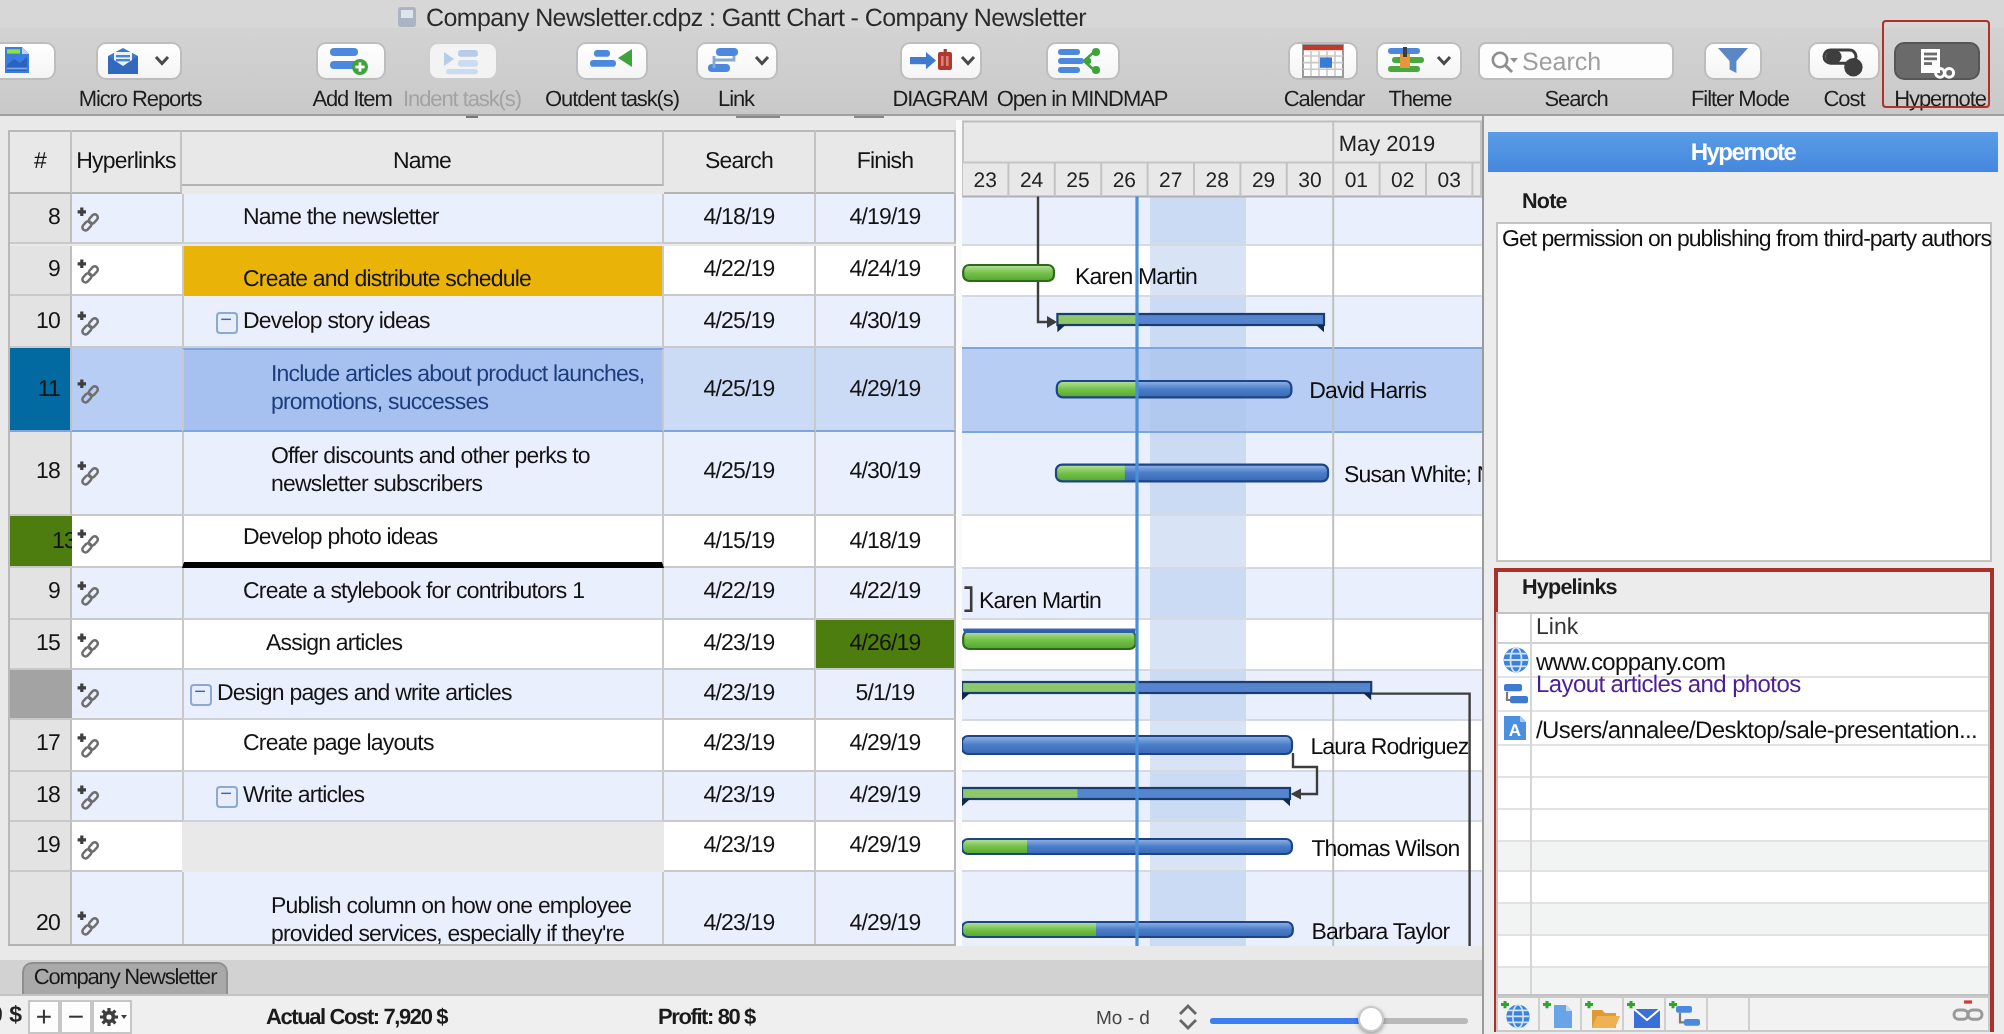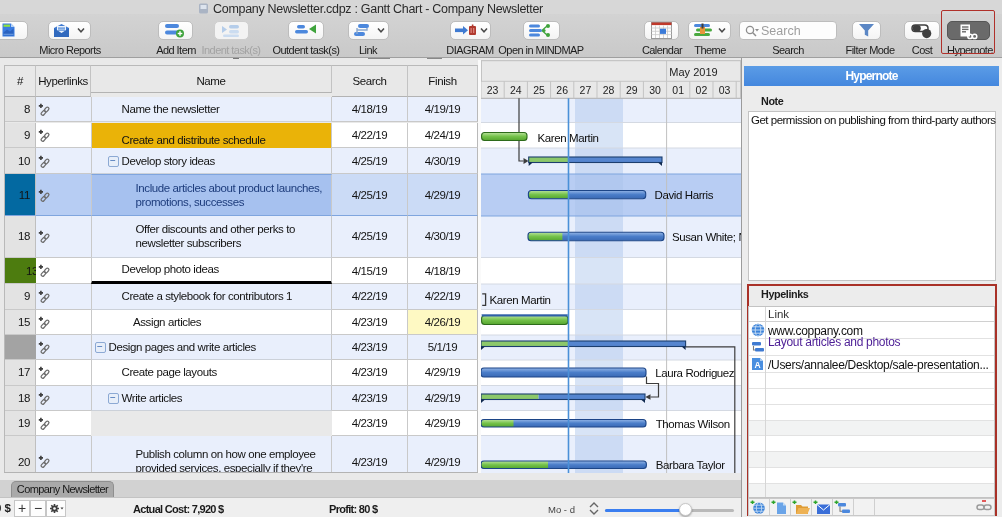--- a/index.html
+++ b/index.html
@@ -294,21 +294,21 @@
         <path d="M2.9,0.8 V5 M0.8,2.9 H5" stroke="#3f3f3f" stroke-width="1.6"></path>
         <g stroke="#6e6e6e" stroke-width="1.25" fill="none">
           <rect x="7.1" y="3.9" width="3.1" height="5.2" rx="1.55" transform="rotate(42 8.65 6.5)"></rect>
           <rect x="3.9" y="7.3" width="3.1" height="5.2" rx="1.55" transform="rotate(42 5.45 9.9)"></rect>
         </g>
       </svg>
     <div class="cell" style="left:87px;top:244.5px;width:241px;height:25.5px;background:#ffffff;border-bottom:1px solid #ccd1d9;border-left:1px solid #c9c9c9;border-right:1px solid #c9c9c9;">
         <div style="position:absolute;left:41px;top:50%;transform:translateY(-50%);white-space:nowrap;">Assign articles</div>
       </div>
     <div class="cell datec" style="left:328px;top:244.5px;width:76px;height:25.5px;line-height:25.5px;background:#ffffff;border-bottom:1px solid #c9c9c9;border-right:1px solid #c9c9c9;">4/23/19</div>
-    <div class="cell datec" style="left:404px;top:244.5px;width:70px;height:25.5px;line-height:25.5px;background:#fef9c3;border-bottom:1px solid #c9c9c9;border-right:1px solid #b9b9b9;">4/26/19</div>
+    <div class="cell datec" style="left:404px;top:244.5px;width:70px;height:25.5px;line-height:25.5px;background:#4d7c0f;border-bottom:1px solid #c9c9c9;border-right:1px solid #b9b9b9;">4/26/19</div>
     <div class="cell num" style="left:0;top:270px;width:52px;height:25px;line-height:25px;background:#a3a3a3;border-bottom:1px solid #c9c9c9;">16</div>
     <div class="cell" style="left:32px;top:270px;width:55px;height:25px;background:#e9effc;border-bottom:1px solid #c9c9c9;"></div>
     <svg class="abs" style="left:34px;top:276.0px;" width="13" height="13" viewBox="0 0 13 13">
         <path d="M2.9,0.8 V5 M0.8,2.9 H5" stroke="#3f3f3f" stroke-width="1.6"></path>
         <g stroke="#6e6e6e" stroke-width="1.25" fill="none">
           <rect x="7.1" y="3.9" width="3.1" height="5.2" rx="1.55" transform="rotate(42 8.65 6.5)"></rect>
           <rect x="3.9" y="7.3" width="3.1" height="5.2" rx="1.55" transform="rotate(42 5.45 9.9)"></rect>
         </g>
       </svg>
     <div class="cell" style="left:87px;top:270px;width:241px;height:25px;background:#e9effc;border-bottom:1px solid #ccd1d9;border-left:1px solid #c9c9c9;border-right:1px solid #c9c9c9;">

